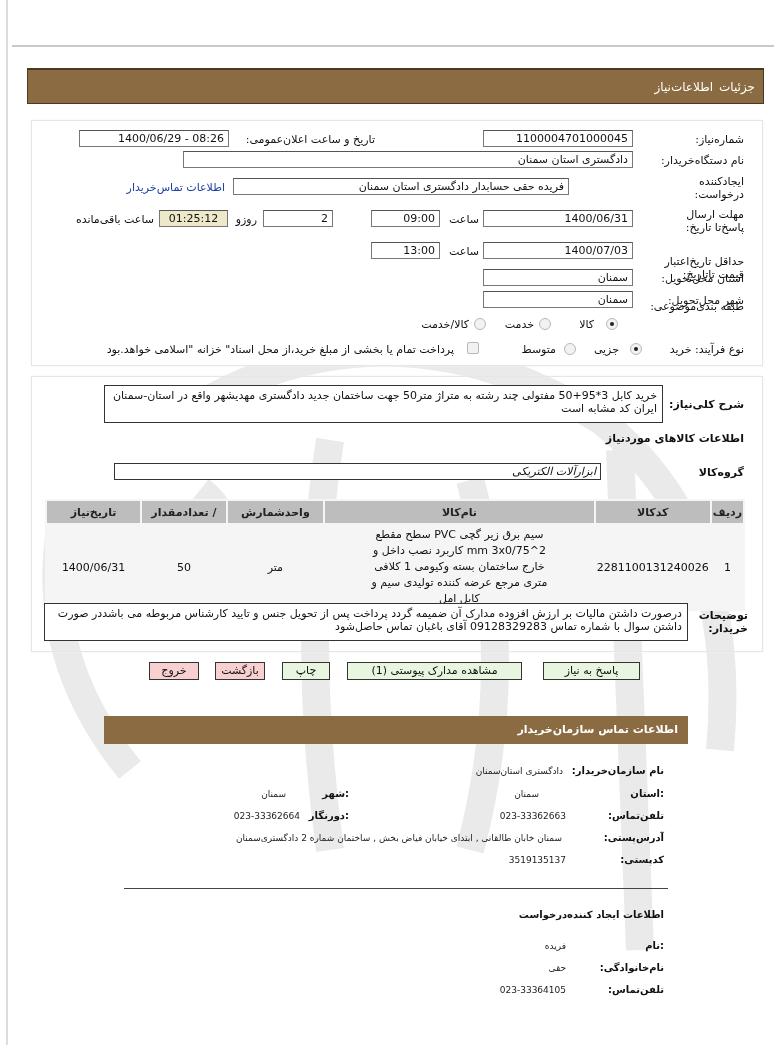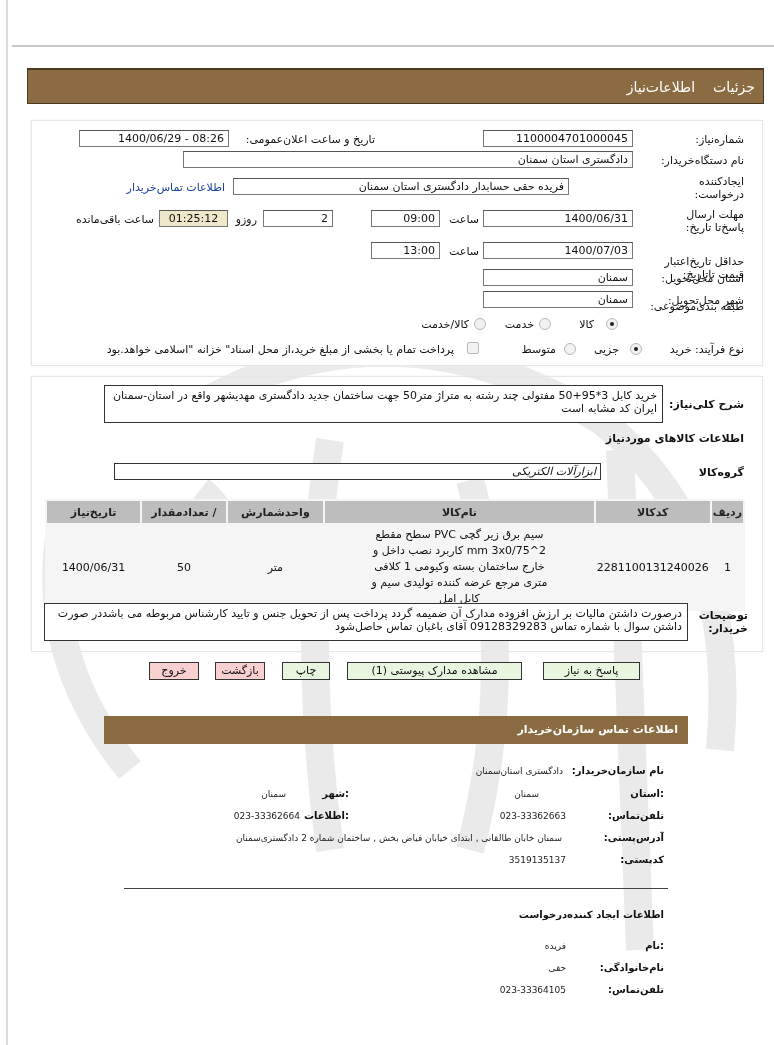--- a/index.html
+++ b/index.html
@@ -9,21 +9,21 @@
     font-family: "DejaVu Sans", sans-serif; font-size: 11px; color: #111;
   }
   .left-rule { position: absolute; left: 6px; top: 0; width: 2px; height: 1045px; background: #dcdcdc; }
   .top-rule { position: absolute; left: 12px; right: 0; top: 45px; height: 2px; background: #c9c9c9; }
   .watermark { position: absolute; left: 0; top: 330px; width: 774px; height: 715px; pointer-events: none; }
   .tabs-bar {
     position: absolute; left: 27px; top: 68px; width: 737px; height: 36px;
     background: #8b6c42; border: 1px solid #4a3a24; border-top-width: 2px;
     direction: rtl; display: flex; align-items: center; padding-right: 8px;
   }
-  .tab { color: #fff; font-size: 14px; margin-left: 18px; cursor: pointer; }
+  .tab { color: #fff; font-size: 12px; margin-left: 6px; cursor: pointer; }
   .panel {
     position: absolute; left: 31px; width: 732px; background: #fff;
     border: 1px solid #e6e6e6; box-shadow: 0 0 2px #eee;
   }
   .panel1 { top: 120px; height: 246px; }
   .panel2 { top: 376px; height: 276px; background: transparent; }
   .lbl { position: absolute; direction: rtl; font-size: 11px; color: #111; white-space: nowrap; }
   .lbl2 { position: absolute; direction: rtl; font-size: 11px; color: #111; line-height: 13px; text-align: right; }
   .field {
     position: absolute; border: 1px solid #777; border-top-color: #555; background: #fff;
@@ -183,21 +183,21 @@
 <span class="info-lbl" style="right:110px; top:765px;">نام سازمان‌خریدار:</span>
 <span class="info-val" style="right:211px; top:766px;">دادگستری استان‌سمنان</span>
 
 <span class="info-lbl" style="right:110px; top:788px;">:استان</span>
 <span class="info-val" style="right:235px; top:789px;">سمنان</span>
 <span class="info-lbl" style="right:425px; top:788px;">:شهر</span>
 <span class="info-val" style="right:488px; top:789px;">سمنان</span>
 
 <span class="info-lbl" style="right:110px; top:810px;">تلفن‌تماس:</span>
 <span class="info-val" style="right:208px; top:811px; direction:ltr;">023-33362663</span>
-<span class="info-lbl" style="right:425px; top:810px;">:اطلاعات</span>
+<span class="info-lbl" style="right:425px; top:810px;">:دورنگار</span>
 <span class="info-val" style="right:474px; top:811px; direction:ltr;">023-33362664</span>
 
 <span class="info-lbl" style="right:110px; top:832px;">آدرس‌پستی:</span>
 <span class="info-val" style="right:212px; top:833px;">سمنان خابان طالقانی , ابتدای خیابان فیاض بخش , ساختمان شماره 2 دادگستری‌سمنان</span>
 
 <span class="info-lbl" style="right:110px; top:854px;">کدپستی:</span>
 <span class="info-val" style="right:208px; top:855px; direction:ltr;">3519135137</span>
 
 <div class="hr2"></div>
 

